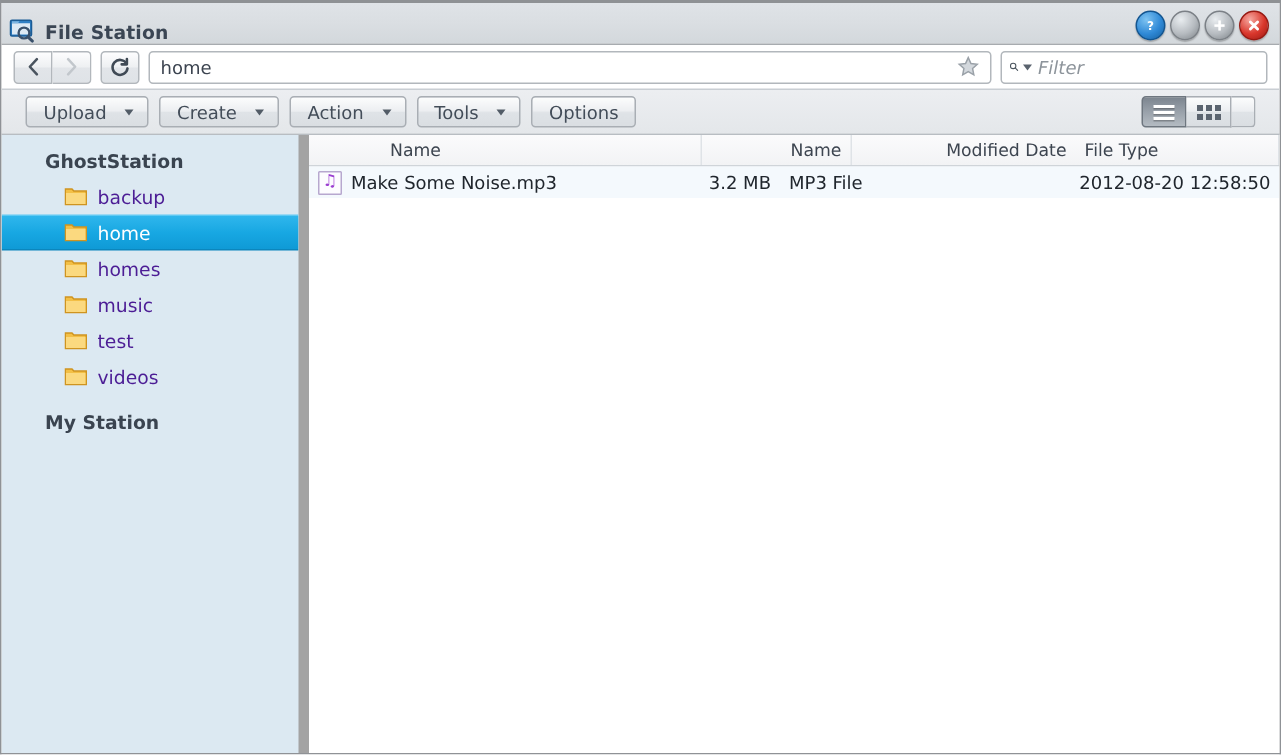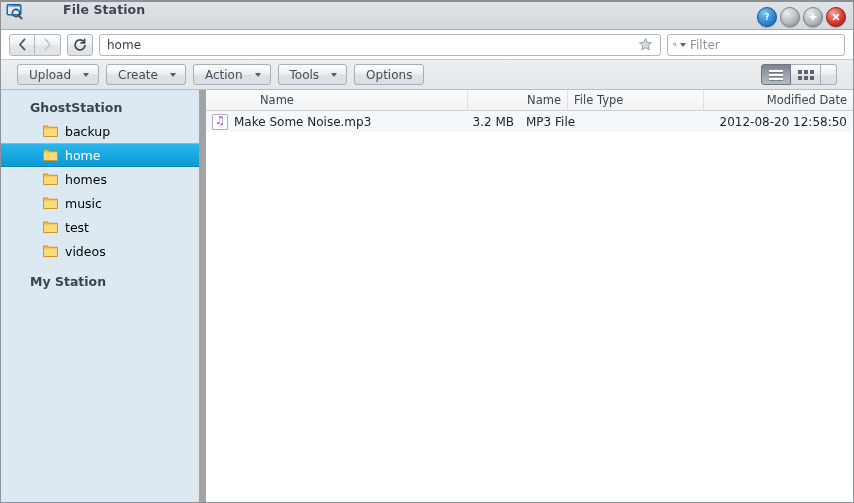--- a/index.html
+++ b/index.html
@@ -23,23 +23,22 @@
   }
 
   
   .titlebar {
     position: relative;
     height: 28px;
     box-sizing: border-box;
     background: linear-gradient(to bottom, #dfe3e7 0%, #dadee2 50%, #d3d8dc 100%);
     border-bottom: 1px solid #a7abaf;
     display: flex;
-    align-items: flex-start;
+    align-items: flex-end;
     padding-left: 5px;
-    gap: 33px;
   }
   .title-icon {
     width: 18px; height: 18px;
     margin-right: 6px;
     flex: 0 0 auto;
     position: relative;
   }
   .title-text {
     font-size: 12.5px;
     font-weight: bold;
@@ -145,20 +144,21 @@
     padding: 0 4px 0 5px;
   }
   .search-input {
     flex: 1 1 auto;
     border: none; outline: none;
     font-family: inherit;
     font-size: 12px;
     color: #3c4450;
     background: transparent;
     padding: 0 0 0 4px;
+    font-style: italic;
   }
   .search-input::placeholder { color: #8d949b; opacity:1; }
   .caret-dn {
     width: 0; height: 0;
     border-left: 3.5px solid transparent;
     border-right: 3.5px solid transparent;
     border-top: 4px solid #5a636e;
     margin-left: 3px;
   }
 
@@ -250,21 +250,21 @@
     font-weight: bold;
     color: #3a4450;
     padding: 3px 0 4px 29px;
   }
   .tree-item {
     height: 24px;
     display: flex;
     align-items: center;
     padding-left: 42px;
     font-size: 12.5px;
-    color: #000000;
+    color: #4c1d95;
     position: relative;
   }
   .tree-item.selected {
     background: linear-gradient(to bottom, #2fb6ec 0%, #17a7e2 52%, #0f9ad6 100%);
     color: #ffffff;
     border-top: 1px solid #5fc9f3;
     border-bottom: 1px solid #0b86bd;
     height: 24px;
     box-sizing: border-box;
   }
@@ -548,25 +548,25 @@
 
     <div class="content">
 
       <div class="colhead">
         <div class="c c-name">
           <span>Name</span>
         </div>
         <div class="c c-size right">
           <span>Name</span>
         </div>
+        <div class="c c-date right">
+          <span>Modified Date</span>
+        </div>
         <div class="c c-type">
           <span>File Type</span>
-        </div>
-        <div class="c c-date right">
-          <span>Modified Date</span>
         </div>
       </div>
 
       <div class="row">
         <div class="c c-name">
           <span class="mp3-ic">
               <span>♫</span>
             </span>
           <span>Make Some Noise.mp3</span>
         </div>

